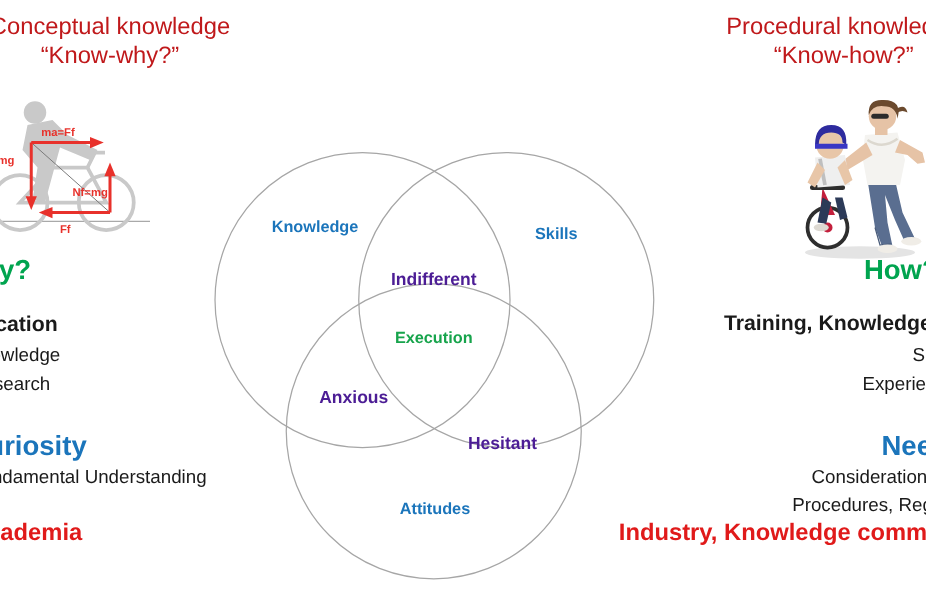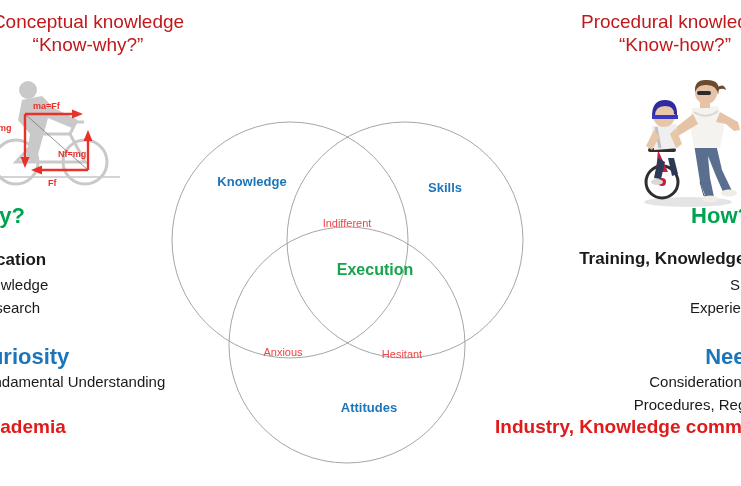--- a/index.html
+++ b/index.html
@@ -70,29 +70,28 @@
     white-space: nowrap;
     text-align: center;
     transform: translate(-50%, -50%);
   }
   .lbl-set {
     color: #1B75BB;
     font-size: 13px;
     font-weight: bold;
   }
   .lbl-pair {
-    color: #ef4444;
-    font-size: 11px;
-    font-weight: 400;
+    color: #4c1d95;
+    font-size: 14px;
+    font-weight: 700;
   }
   .lbl-core {
     color: #17A44C;
-    font-size: 16px;
-    font-weight: bold;
-    margin-left: 28px;
+    font-size: 13px;
+    font-weight: bold;
   }
 
   
   #bike-fig { position: absolute; left: -8px; top: 78px; width: 130px; height: 112px; }
   #bike-fig svg { display: block; }
 
   
   #photo { position: absolute; left: 634px; top: 78px; width: 108px; height: 130px; }
   #photo svg { display: block; }
 
@@ -234,22 +233,22 @@
 
   <div id="venn">
     <svg width="355" height="375" viewBox="0 0 355 375" xmlns="http://www.w3.org/2000/svg">
       <circle cx="120" cy="135" r="118" fill="none" stroke="#A6A6A6" stroke-width="1"></circle>
       <circle cx="235" cy="135" r="118" fill="none" stroke="#A6A6A6" stroke-width="1"></circle>
       <circle cx="177" cy="240" r="118" fill="none" stroke="#A6A6A6" stroke-width="1"></circle>
     </svg>
 
     <span class="venn-label lbl-set" style="left:82px; top:76px;">Knowledge</span>
     <span class="venn-label lbl-set" style="left:275px; top:82px;">Skills</span>
-    <span class="venn-label lbl-set" style="left:178px; top:302px;margin-left:21px;">Attitudes</span>
+    <span class="venn-label lbl-set" style="left:178px; top:302px;">Attitudes</span>
 
     <span class="venn-label lbl-pair" style="left:177px; top:118px;">Indifferent</span>
-    <span class="venn-label lbl-pair" style="left:113px; top:247px;">Anxious</span>
+    <span class="venn-label lbl-pair" style="left:113px; top:212px;">Anxious</span>
     <span class="venn-label lbl-pair" style="left:232px; top:229px;margin-top:20px;">Hesitant</span>
 
     <span class="venn-label lbl-core" style="left:177px; top:165px;">Execution</span>
   </div>
 
 </div>
 
 </body></html>

